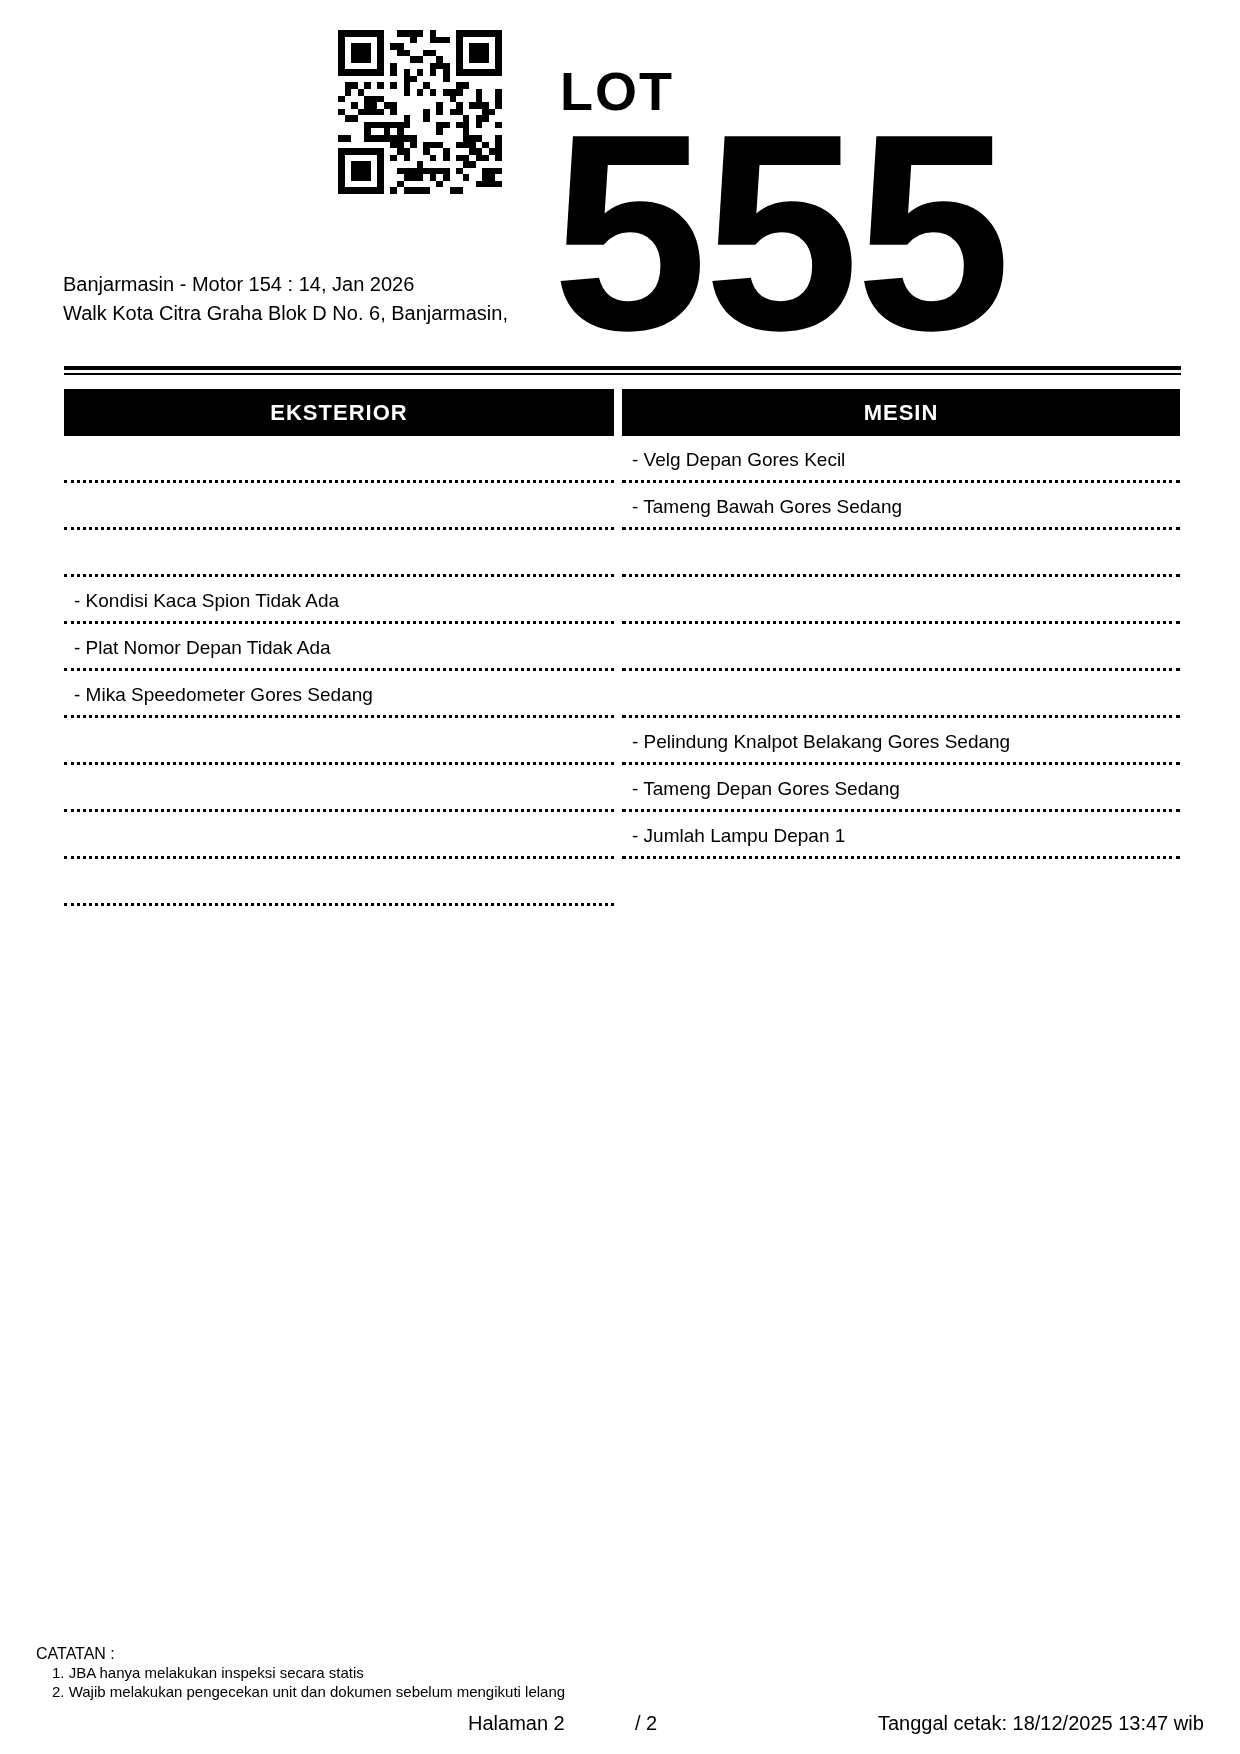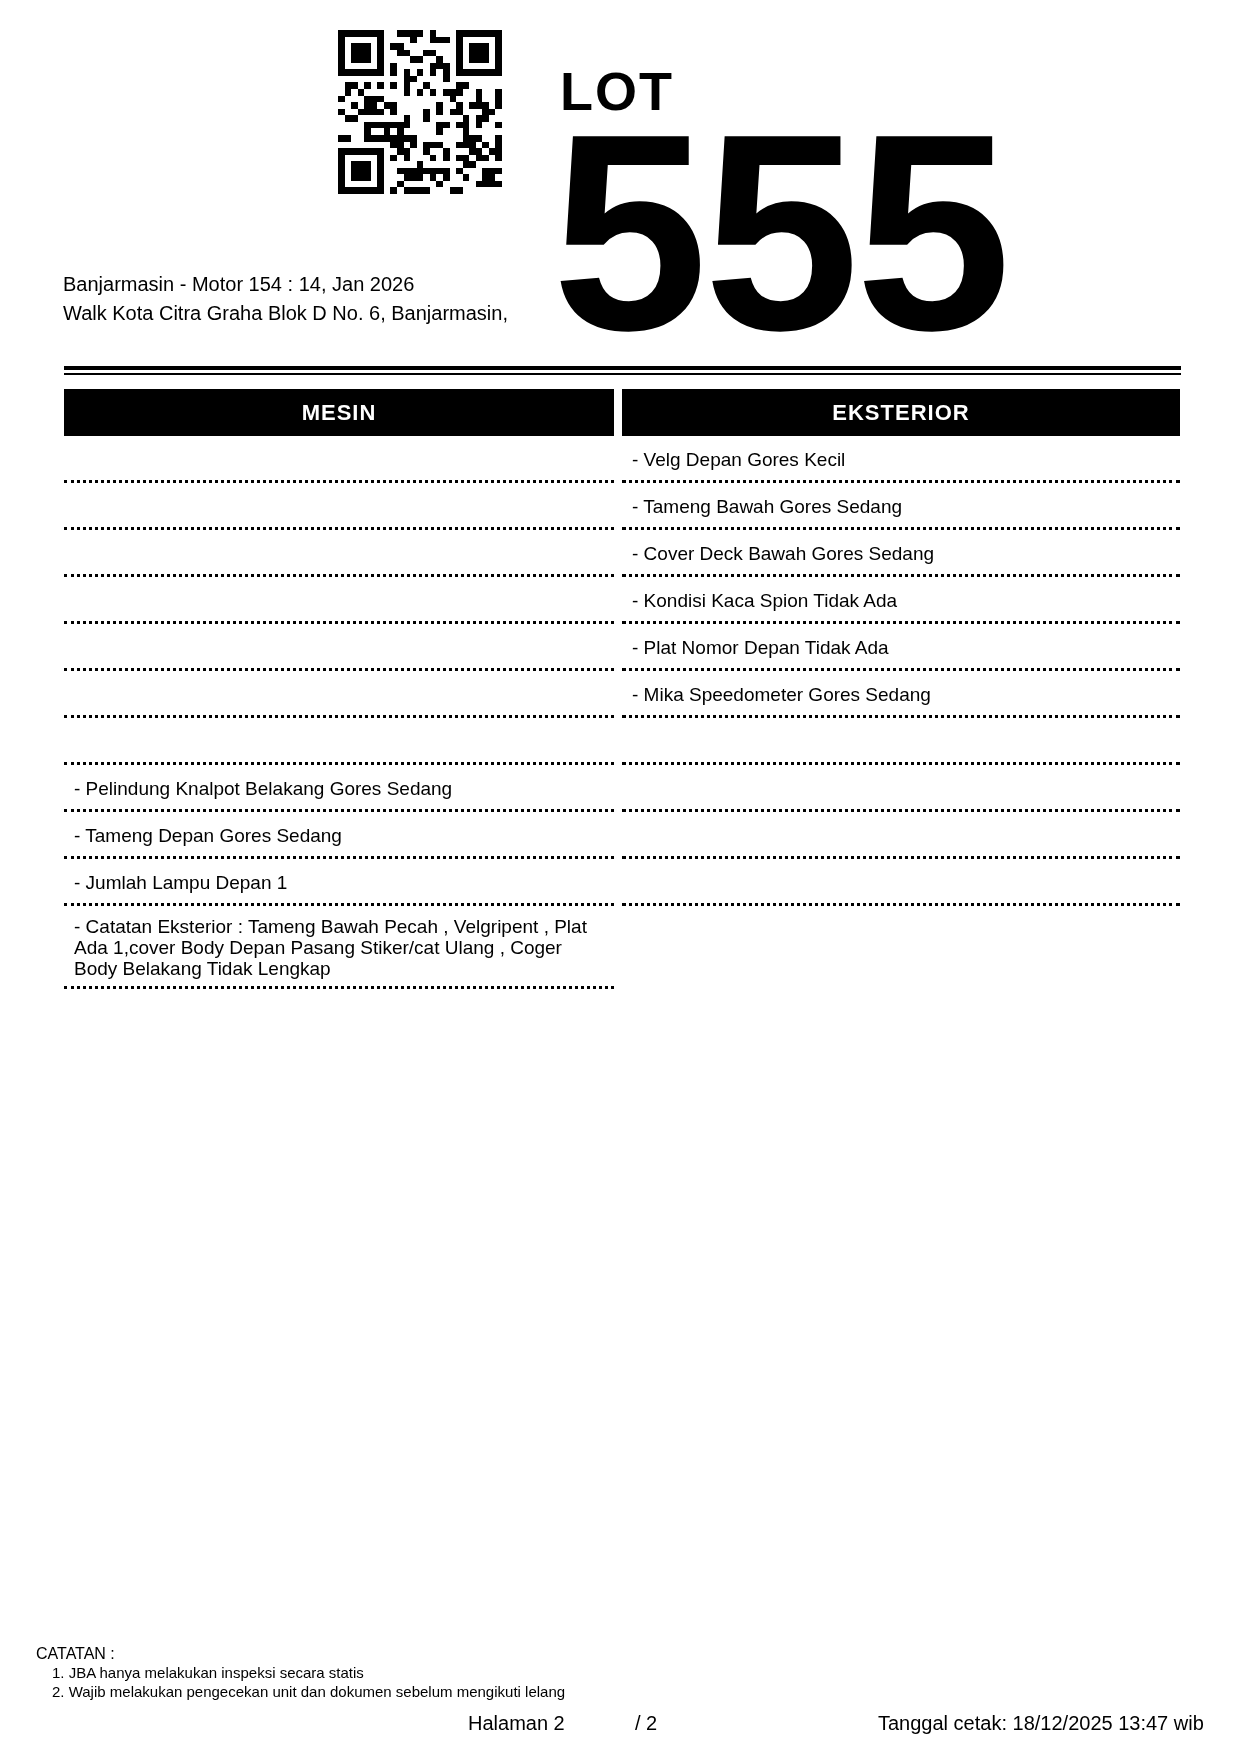--- a/index.html
+++ b/index.html
@@ -345,44 +345,42 @@
   <div class="abs lot-number">555</div>
 
   <div class="abs address">
     <div>Banjarmasin - Motor 154 : 14, Jan 2026</div>
     <div>Walk Kota Citra Graha Blok D No. 6, Banjarmasin,</div>
   </div>
 
   <div class="abs double-rule"></div>
 
   <div class="abs lot-table">
+    <div class="col-header">EKSTERIOR</div>
     <div class="col-header">MESIN</div>
-    <div class="col-header">EKSTERIOR</div>
 
   <div class="cell cell-left first"></div>
       <div class="cell cell-right first">- Velg Depan Gores Kecil</div>
       <div class="cell cell-left"></div>
       <div class="cell cell-right">- Tameng Bawah Gores Sedang</div>
       <div class="cell cell-left"></div>
-      <div class="cell cell-right">- Cover Deck Bawah Gores Sedang</div>
       <div class="cell cell-left"></div>
       <div class="cell cell-right">- Kondisi Kaca Spion Tidak Ada</div>
       <div class="cell cell-left"></div>
       <div class="cell cell-right">- Plat Nomor Depan Tidak Ada</div>
       <div class="cell cell-left"></div>
       <div class="cell cell-right">- Mika Speedometer Gores Sedang</div>
       <div class="cell cell-left"></div>
       <div class="cell cell-left"></div>
       <div class="cell cell-right">- Pelindung Knalpot Belakang Gores Sedang</div>
       <div class="cell cell-left"></div>
       <div class="cell cell-right">- Tameng Depan Gores Sedang</div>
       <div class="cell cell-left"></div>
       <div class="cell cell-right">- Jumlah Lampu Depan 1</div>
       <div class="cell cell-left"></div>
-      <div class="cell cell-right cell-note">- Catatan Eksterior :  Tameng Bawah Pecah , Velgripent , Plat Ada 1,cover Body Depan Pasang Stiker/cat Ulang , Coger Body Belakang Tidak Lengkap</div>
     </div>
 
   <div class="abs notes">
     <div>CATATAN :</div>
     <div class="note-item">1. JBA hanya melakukan inspeksi secara statis</div>
     <div class="note-item">2. Wajib melakukan pengecekan unit dan dokumen sebelum mengikuti lelang</div>
   </div>
 
   <div class="abs footer-page">Halaman 2</div>
   <div class="abs footer-total">/ 2</div>

